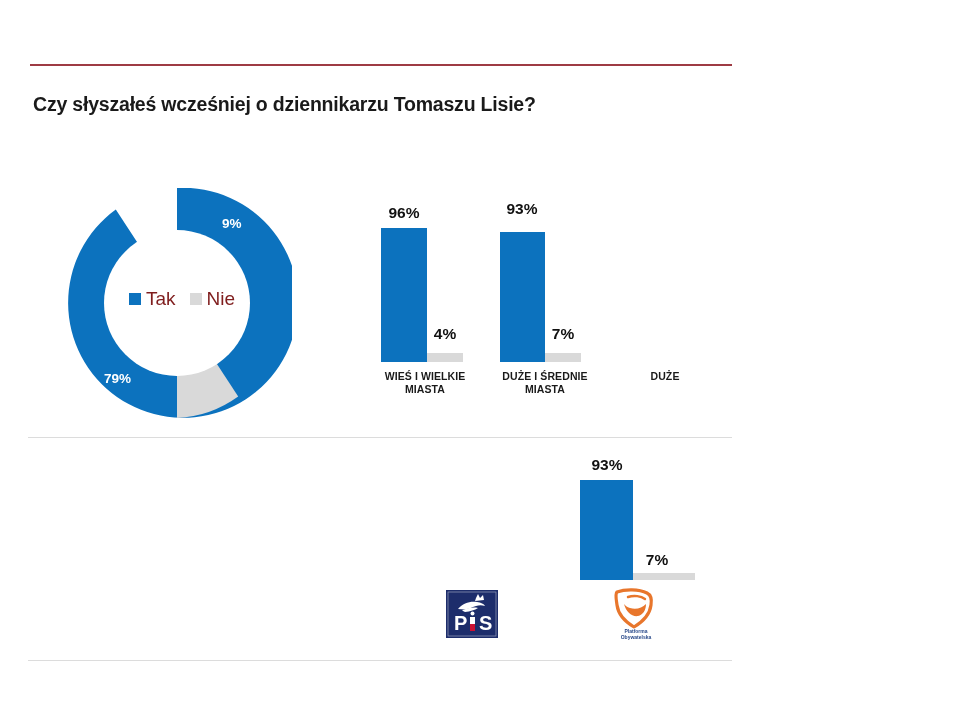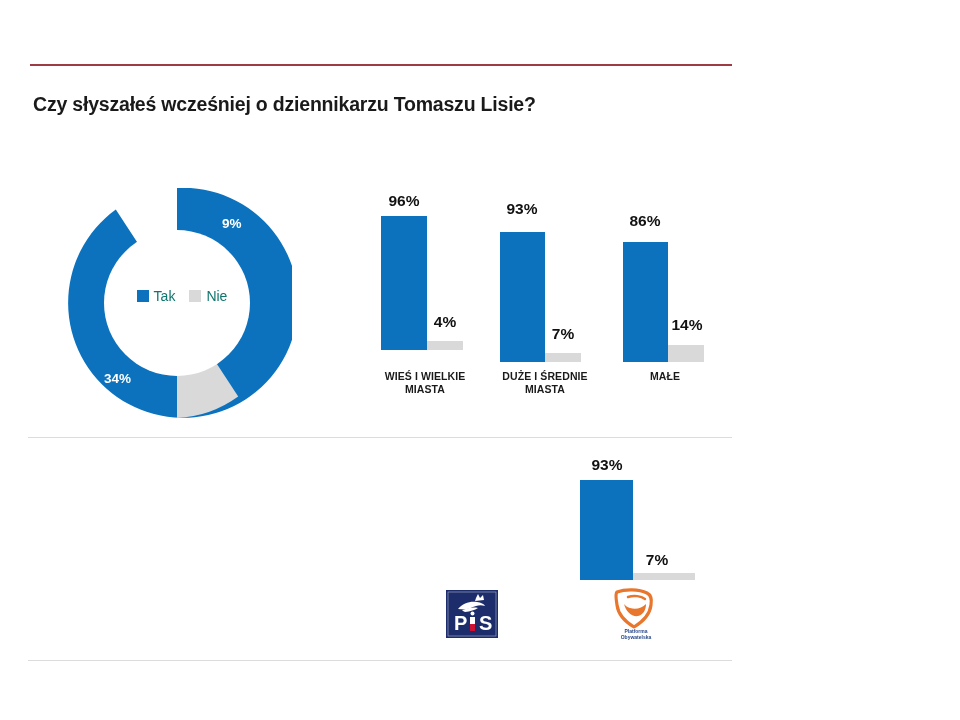--- a/index.html
+++ b/index.html
@@ -89,22 +89,22 @@
     display: flex;
     align-items: center;
     gap: 5px;
   }
   .legend-swatch {
     width: 12px;
     height: 12px;
     display: inline-block;
   }
   .legend-text {
-    font-size: 14px;
-    color: #0f766e;
+    font-size: 19px;
+    color: #7f1d1d;
     line-height: 1;
   }
 
   
   .bar-group {
     position: absolute;
   }
   .bar {
     position: absolute;
     bottom: 0;
@@ -168,36 +168,36 @@
 
   <div class="donut-wrap">
     <svg class="donut-svg" width="230" height="230" viewBox="0 0 230 230">
 
       <path d="M 115 115 L 115 0 A 115 115 0 1 1 53.8 21.6 Z" fill="#0c72be"></path>
 
       <path d="M 115 115 L 53.8 21.6 A 115 115 0 0 1 115 0 Z" fill="#d9d9d9" transform="rotate(180 115 115)"></path>
       <circle cx="115" cy="115" r="73" fill="#ffffff"></circle>
     </svg>
 
-    <div class="donut-label donut-label-tak">34%</div>
+    <div class="donut-label donut-label-tak">79%</div>
     <div class="donut-label donut-label-nie">9%</div>
 
     <div class="donut-legend">
       <div class="legend-item">
         <span class="legend-swatch" style="background:#0c72be"></span>
         <span class="legend-text">Tak</span>
       </div>
       <div class="legend-item">
         <span class="legend-swatch" style="background:#d9d9d9"></span>
         <span class="legend-text">Nie</span>
       </div>
     </div>
   </div>
 
-  <div class="bar-group" style="left:381px; top:210px; width:90px; height:140px;padding-left:36px;">
+  <div class="bar-group" style="left:381px; top:222px; width:90px; height:140px;padding-left:36px;">
     <div class="bar bar-blue" style="left:0px; width:46px; height:134px;"></div>
     <div class="bar bar-gray" style="left:46px; width:36px; height:9px;"></div>
     <div class="bar-value" style="left:-2px; top:-18px; width:50px;">96%</div>
     <div class="bar-value" style="left:44px; top:103px; width:40px;">4%</div>
   </div>
   <div class="cat-label" style="left:355px; top:370px; width:140px;">
     <div>WIEŚ I WIELKIE</div>
     <div>MIASTA</div>
   </div>
 
@@ -205,28 +205,22 @@
     <div class="bar bar-blue" style="left:0px; width:45px; height:130px;"></div>
     <div class="bar bar-gray" style="left:45px; width:36px; height:9px;"></div>
     <div class="bar-value" style="left:-3px; top:-22px; width:50px;">93%</div>
     <div class="bar-value" style="left:43px; top:103px; width:40px;">7%</div>
   </div>
   <div class="cat-label" style="left:475px; top:370px; width:140px;">
     <div>DUŻE I ŚREDNIE</div>
     <div>MIASTA</div>
   </div>
 
-  <div class="bar-group" style="left:623px; top:222px; width:90px; height:140px;">
-    <div class="bar bar-blue" style="left:0px; width:45px; height:120px;"></div>
-    <div class="bar bar-gray" style="left:45px; width:36px; height:17px;"></div>
-    <div class="bar-value" style="left:-3px; top:-10px; width:50px;">86%</div>
-    <div class="bar-value" style="left:42px; top:94px; width:44px;">14%</div>
-  </div>
   <div class="cat-label" style="left:600px; top:370px; width:130px;">
-    <div>MAŁE</div>
+    <div>DUŻE</div>
   </div>
 
 
   <div class="logo-box" style="left:446px; top:590px;">
     <div class="pis-logo">
       <svg width="52" height="48" viewBox="0 0 52 48">
         <rect x="0" y="0" width="52" height="48" fill="#1d2d6b"></rect>
         <rect x="2" y="2" width="48" height="44" fill="none" stroke="#ffffff" stroke-width="0.7" opacity="0.55"></rect>
 
         <path d="M30 8 L32 4 L34 8 L37 5 L38 10 L29 11 Z" fill="#ffffff"></path>

